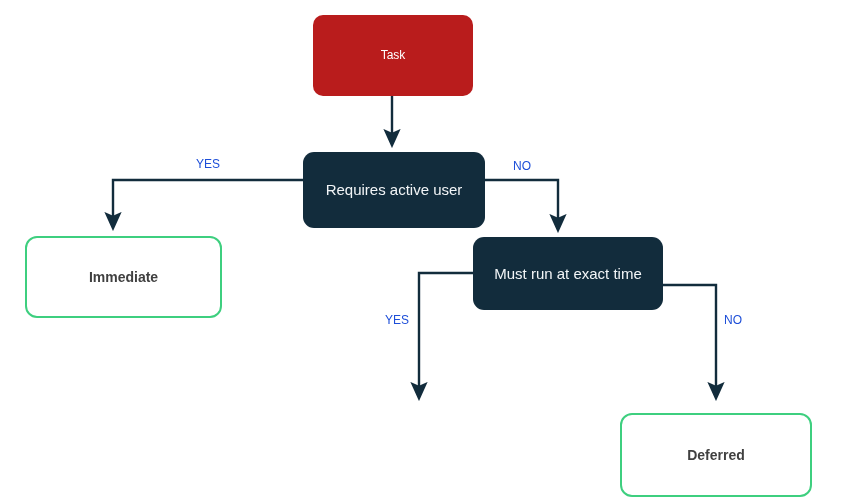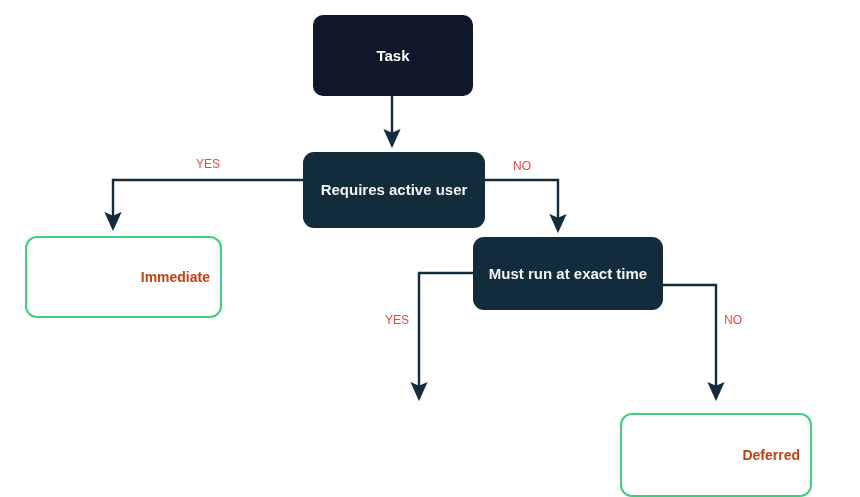--- a/index.html
+++ b/index.html
@@ -32,51 +32,50 @@
     position: absolute;
     box-sizing: border-box;
     display: flex;
     align-items: center;
     justify-content: center;
     text-align: center;
     border-radius: 10px;
     line-height: 1.2;
   }
   .node-start {
-    background: #0f172a;
+    background: #b91c1c;
     color: #ffffff;
-    font-size: 15px;
-    font-weight: 700;
+    font-size: 12px;
+    font-weight: 400;
     border: none;
   }
   .node-decision {
     background: #122c3c;
     color: #f2f5f7;
     font-size: 15px;
-    font-weight: 700;
+    font-weight: 400;
     border: none;
     border-radius: 11px;
   }
   .node-outcome {
     background: #ffffff;
-    color: #c2410c;
+    color: #404040;
     font-size: 14px;
     font-weight: bold;
     border: 2px solid #3ecf7f;
     border-radius: 12px;
-    justify-content: flex-end;
   }
   .node-label {
     display: block;
     padding: 0 10px;
     white-space: nowrap;
   }
   .edge-label {
     position: absolute;
-    color: #ef4444;
+    color: #1d4ed8;
     font-size: 12px;
     font-weight: 400;
     white-space: nowrap;
     line-height: 1;
   }
 </style>
 </head>
 <body>
 
 <div id="canvas">

